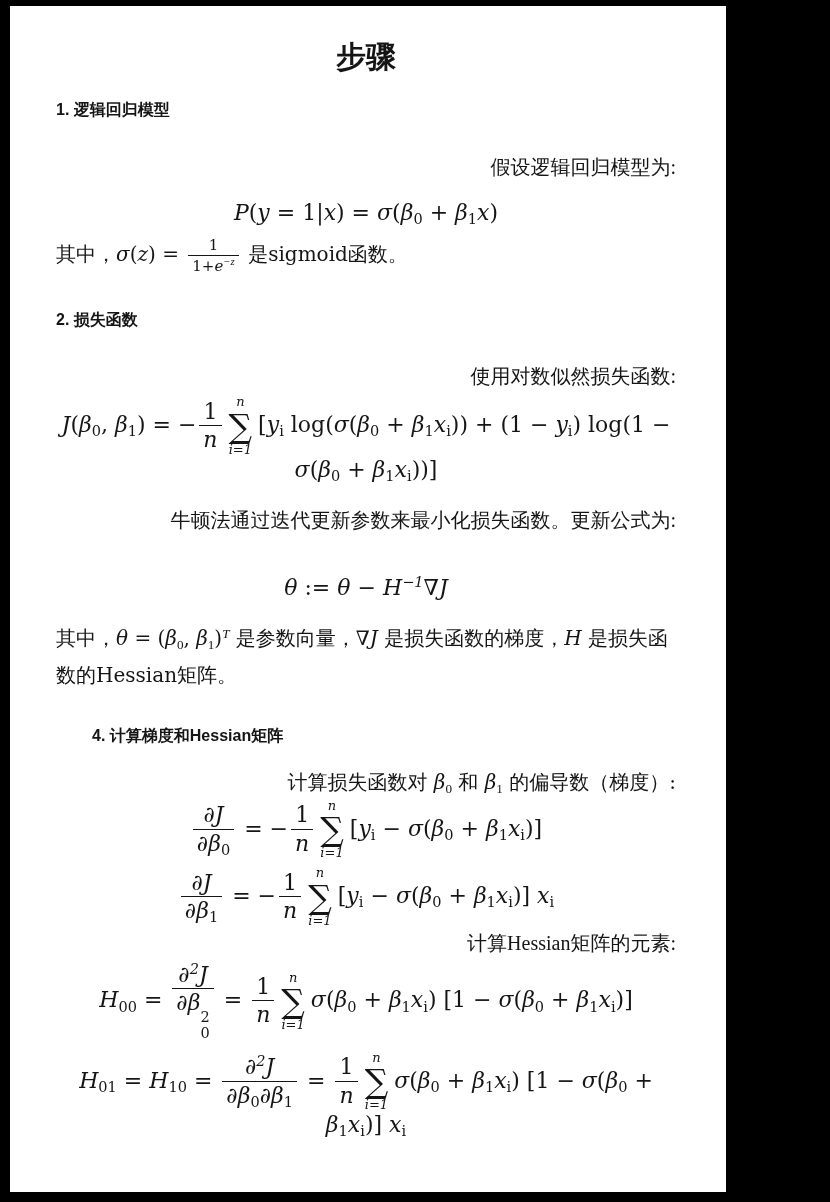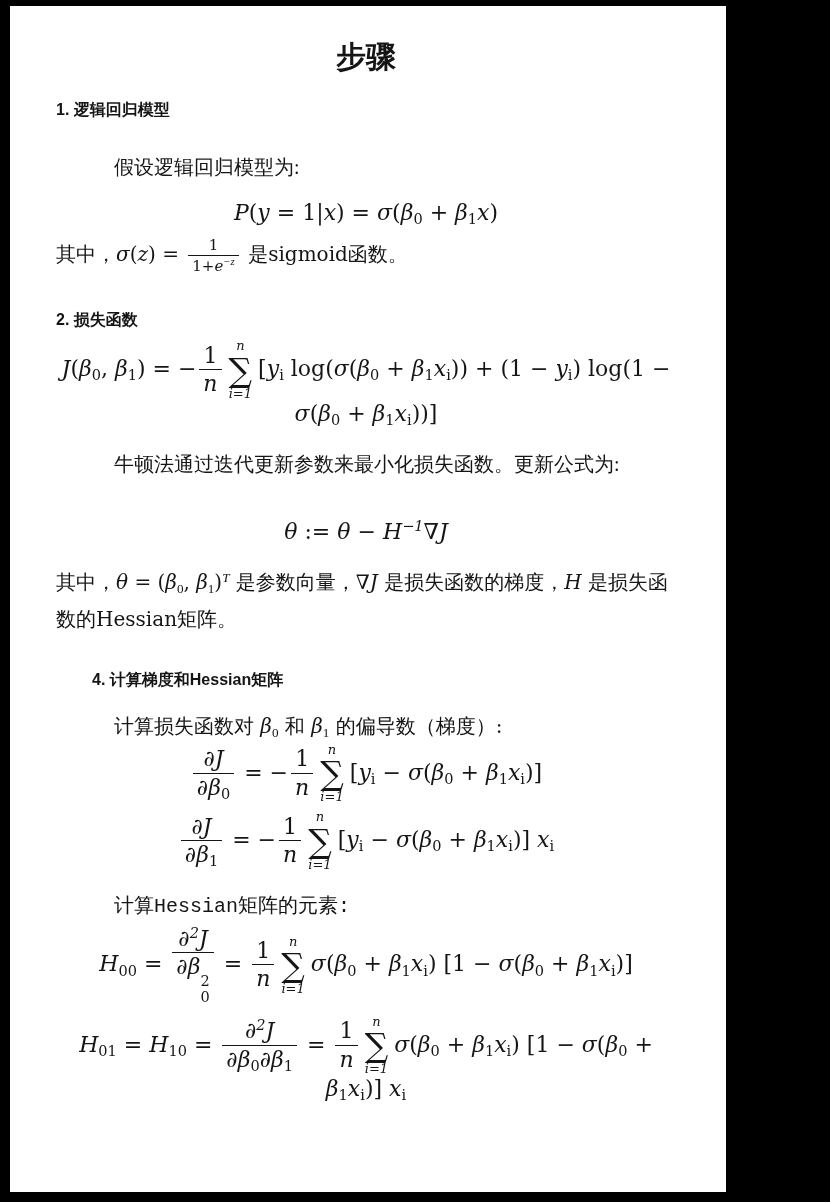--- a/index.html
+++ b/index.html
@@ -17,21 +17,21 @@
   .title {
     margin:2px 0 0 0; text-align:center;
     font-size:30px; font-weight:700; line-height:42px;
     font-family:"Liberation Sans","DejaVu Sans",sans-serif;
   }
   .sec {
     font-size:16px; font-weight:700; line-height:30px; margin:0;
     font-family:"Liberation Sans","DejaVu Sans",sans-serif;
   }
   .para { font-size:20px; line-height:30px; margin:0; }
-  .indent { padding-left:58px; }
+  .indent { padding-left:58px;text-align:right; }
   .note { line-height:37px; }
 
   .formula {
     text-align:center; font-size:22px; margin:0;
     font-family:"DejaVu Serif","Liberation Serif",serif;
   }
   
   .mr { font-family:"DejaVu Serif","Liberation Serif",serif; }
   .mi { font-style:italic; font-family:"DejaVu Serif","Liberation Serif",serif; }
   .msb { font-size:0.66em; vertical-align:-0.30em; line-height:0; }
@@ -57,38 +57,39 @@
   .b-p3 { margin-top:26px; }
   .b-f2 { margin-top:4px; }
   .b-h3 { margin-top:32px; }
   .b-p4 { margin-top:23px; }
   .b-f3 { margin-top:40px; }
   .b-p5 { margin-top:20px; }
   .b-h4 { margin-top:27px;margin-left:36px; }
   .b-p6 { margin-top:16px; }
   .b-f4 { margin-top:2px; }
   .b-f5 { margin-top:6px; }
-  .b-p7 { margin-top:20px;font-family:Liberation Mono, monospace; }
+  .b-p7 { margin-top:0; }
   .b-f6 { margin-top:4px; }
   .b-f7 { margin-top:10px; }
 </style>
 </head>
 <body>
 
 <div class="page">
   <div class="content">
 
     <h1 class="title">步骤</h1>
 
     <h2 class="sec b-h1">1. 逻辑回归模型</h2>
     <p class="para indent b-p1">假设逻辑回归模型为:</p>
     <div class="formula b-f1"><span class="mi">P</span><span class="mr">(</span><span class="mi">y</span><span class="mr"> = 1|</span><span class="mi">x</span><span class="mr">) = </span><span class="mi">σ</span><span class="mr">(</span><span class="mi">β</span><span class="msb">0</span><span class="mr"> + </span><span class="mi">β</span><span class="msb">1</span><span class="mi">x</span><span class="mr">)</span></div>
     <p class="para b-p2"><span class="mr">其中，</span><span class="mi">σ</span><span class="mr">(</span><span class="mi">z</span><span class="mr">) = </span><span class="mfrac"><span class="fn"><span class="mr">1</span></span><span class="fd"><span class="mr">1+</span><span class="mi">e</span><span class="msp">−z</span></span></span><span class="mr"> 是sigmoid函数。</span></p>
 
     <h2 class="sec b-h2">2. 损失函数</h2>
+    <p class="para indent b-p3">使用对数似然损失函数:</p>
     <div class="formula b-f2"><span class="mi">J</span><span class="mr">(</span><span class="mi">β</span><span class="msb">0</span><span class="mr">, </span><span class="mi">β</span><span class="msb">1</span><span class="mr">) = −</span><span class="mfrac"><span class="fn"><span class="mr">1</span></span><span class="fd"><span class="mi">n</span></span></span><span class="msum">
           <span class="slim">n</span>
           <span class="ssig">∑</span>
           <span class="slim">i=1</span>
         </span><span class="mr">[</span><span class="mi">y</span><span class="msb">i</span><span class="mr"> log(</span><span class="mi">σ</span><span class="mr">(</span><span class="mi">β</span><span class="msb">0</span><span class="mr"> + </span><span class="mi">β</span><span class="msb">1</span><span class="mi">x</span><span class="msb">i</span><span class="mr">)) + (1 − </span><span class="mi">y</span><span class="msb">i</span><span class="mr">) log(1 − </span><span class="mi">σ</span><span class="mr">(</span><span class="mi">β</span><span class="msb">0</span><span class="mr"> + </span><span class="mi">β</span><span class="msb">1</span><span class="mi">x</span><span class="msb">i</span><span class="mr">))]</span></div>
 
     <p class="para indent b-p4">牛顿法通过迭代更新参数来最小化损失函数。更新公式为:</p>
     <div class="formula b-f3"><span class="mi">θ</span><span class="mr"> := </span><span class="mi">θ</span><span class="mr"> − </span><span class="mi">H</span><span class="msp">−1</span><span class="mr">∇</span><span class="mi">J</span></div>
     <p class="para note b-p5"><span class="mr">其中，</span><span class="mi">θ</span><span class="mr"> = (</span><span class="mi">β</span><span class="msb">0</span><span class="mr">, </span><span class="mi">β</span><span class="msb">1</span><span class="mr">)</span><span class="msp">T</span><span class="mr"> 是参数向量，∇</span><span class="mi">J</span><span class="mr"> 是损失函数的梯度，</span><span class="mi">H</span><span class="mr"> 是损失函数的Hessian矩阵。</span></p>
 

